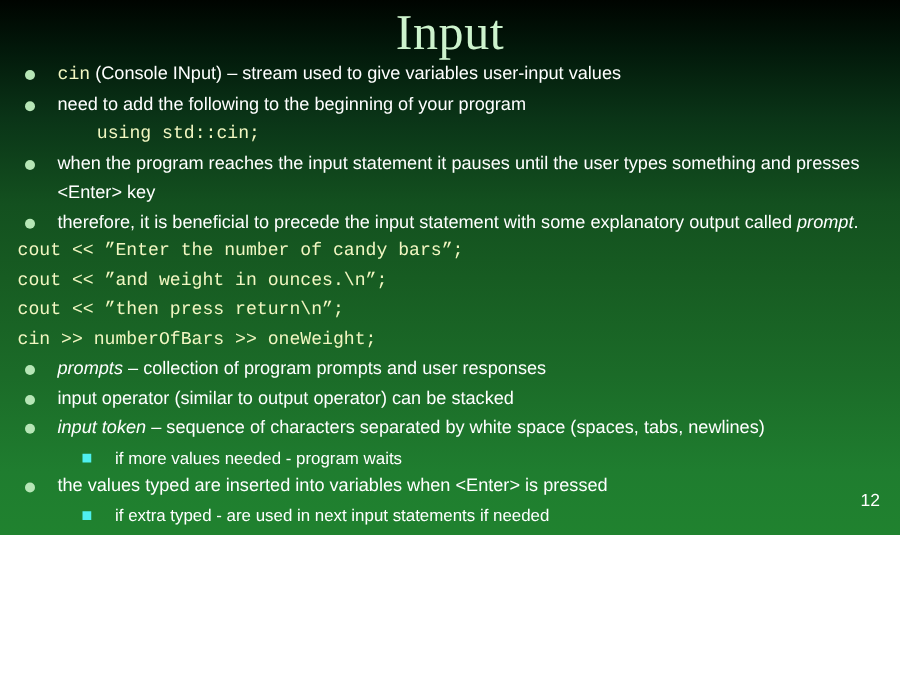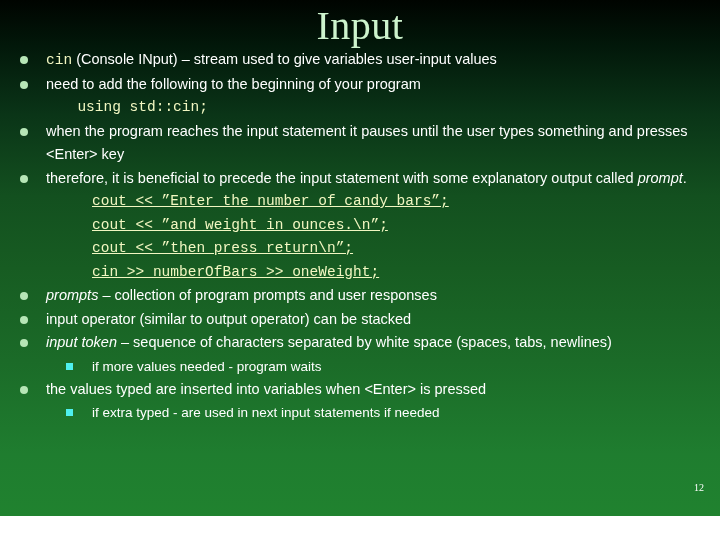--- a/index.html
+++ b/index.html
@@ -8,21 +8,21 @@
   }
   body {
     width: 720px;
     height: 540px;
     overflow: hidden;
     font-family: "Liberation Sans", sans-serif;
   }
   #slide {
     position: relative;
     width: 720px;
-    height: 516px;
+    height: 428px;
     background: linear-gradient(to bottom,
       #000400 0%,
       #02180a 9%,
       #0a3417 22%,
       #13501f 38%,
       #175c22 52%,
       #1b6b28 70%,
       #1f7d2f 88%,
       #20822f 100%);
     box-sizing: border-box;
@@ -98,34 +98,32 @@
     font-family: "Liberation Mono", "DejaVu Sans Mono", monospace;
     color: #f2f7c2;
     font-size: 14.5px;
     line-height: 23.5px;
     white-space: pre;
   }
   .indent-code {
     margin-left: 46px;
   }
   .indent-code2 {
-    margin-left: 78px;
-    text-decoration: underline;
   }
   .ital {
     font-style: italic;
   }
   #pagenum {
     position: absolute;
     right: 16px;
     bottom: 20px;
     color: #ffffff;
-    font-size: 10px;
+    font-size: 14px;
     line-height: 16px;
-    font-family: Liberation Serif, serif;
+    font-family: Liberation Sans, sans-serif;
   }
 </style>
 </head>
 <body>
 
 <div id="slide">
 
   <div id="title">Input</div>
 
   <div id="body">

